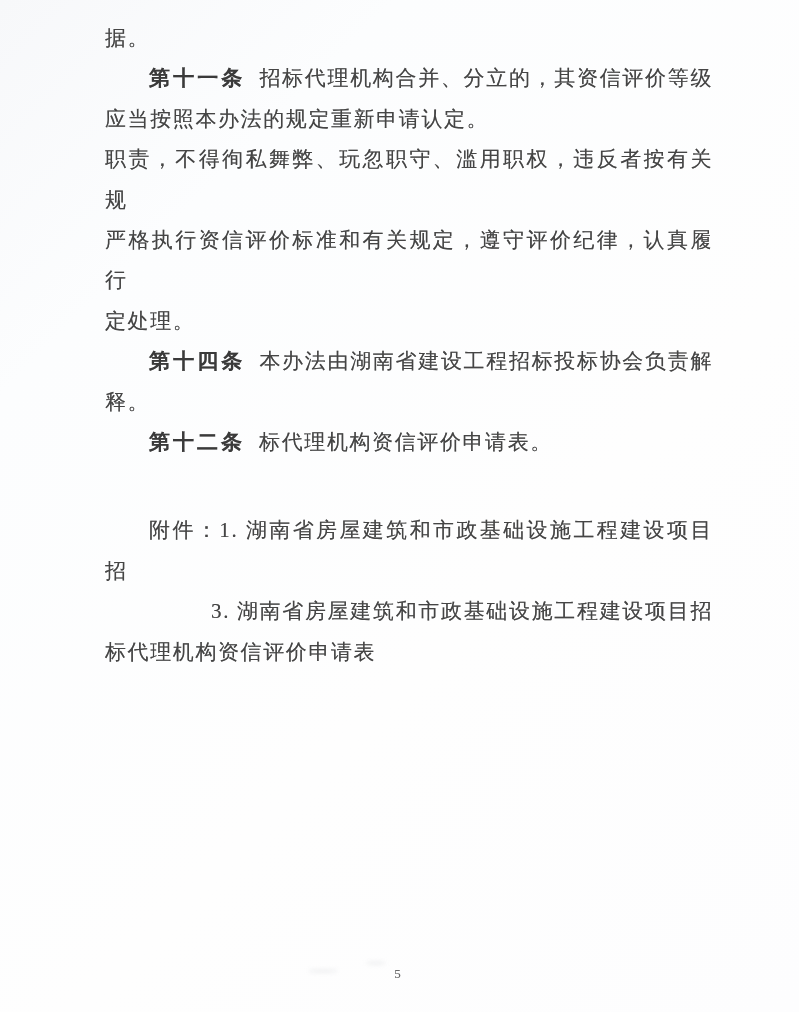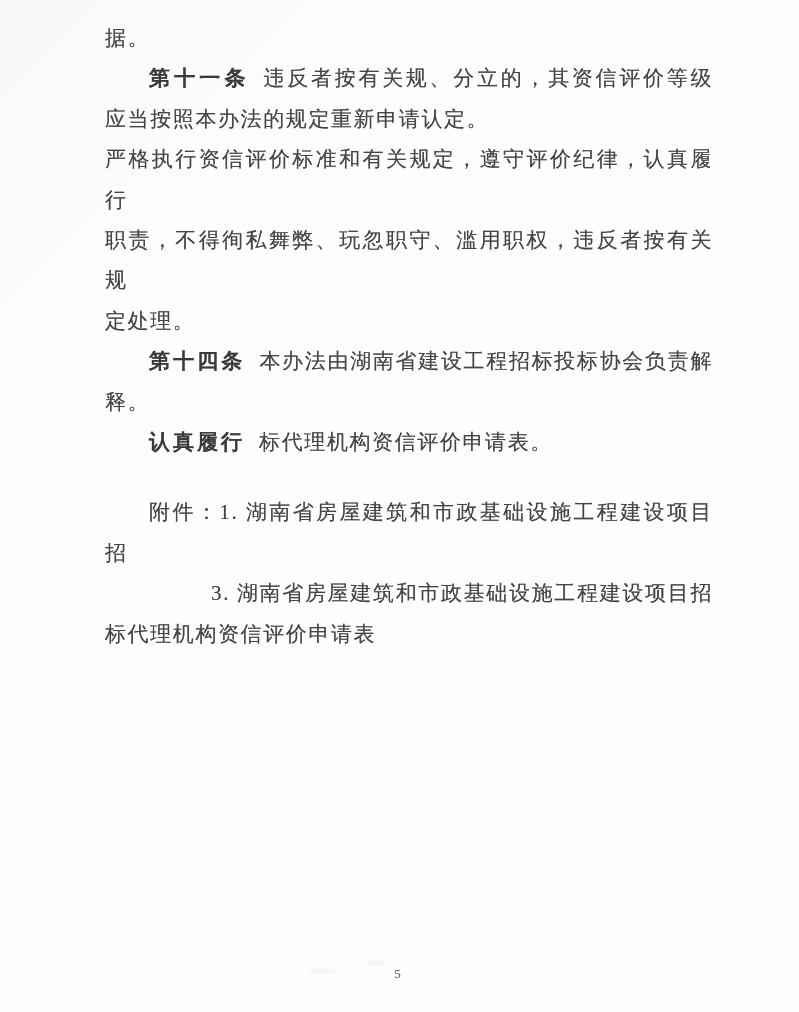--- a/index.html
+++ b/index.html
@@ -38,21 +38,21 @@
   }
   .indent { text-indent: 2.1em; }
   .indent5 { text-indent: 5.05em; }
   .article-label {
     font-weight: bold;
     color: #3a3a3a;
     letter-spacing: 3px;
     margin-right: 14px;
     margin-top: 19px;
   }
-  .attachment { margin-top: 30px; }
+  .attachment { margin-top: 48px; }
   .page-number {
     position: absolute;
     left: 0;
     right: 4px;
     top: 966px;
     text-align: center;
     font-size: 13px;
     letter-spacing: 0;
     color: #6a6a6a;
     text-shadow: 0 0 0.5px rgba(90,90,90,0.5);
@@ -69,36 +69,36 @@
 </style>
 </head>
 <body>
 
 <div class="page">
 
   <div class="content">
 
     <div class="line">据。</div>
 
-    <div class="line indent justify"><span class="article-label">第十一条</span><span>违反者按有关规、分立的，其资信评价等级</span></div>
+    <div class="line indent justify"><span class="article-label">第十一条</span><span>招标代理机构合并、分立的，其资信评价等级</span></div>
 
     <div class="line">应当按照本办法的规定重新申请认定。</div>
 
 
+    <div class="line justify">职责，不得徇私舞弊、玩忽职守、滥用职权，违反者按有关规</div>
+
     <div class="line justify">严格执行资信评价标准和有关规定，遵守评价纪律，认真履行</div>
-
-    <div class="line justify">职责，不得徇私舞弊、玩忽职守、滥用职权，违反者按有关规</div>
 
     <div class="line">定处理。</div>
 
     <div class="line indent justify"><span class="article-label">第十四条</span><span>本办法由湖南省建设工程招标投标协会负责解</span></div>
 
     <div class="line">释。</div>
 
-    <div class="line indent"><span class="article-label">认真履行</span><span>标代理机构资信评价申请表。</span></div>
+    <div class="line indent"><span class="article-label">第十二条</span><span>标代理机构资信评价申请表。</span></div>
 
     <div class="attachment">
       <div class="line indent justify">附件：1. 湖南省房屋建筑和市政基础设施工程建设项目招</div>
       <div class="line indent5 justify">3. 湖南省房屋建筑和市政基础设施工程建设项目招</div>
       <div class="line">标代理机构资信评价申请表</div>
     </div>
 
   </div>
 
   <div class="smudge smudge-1"></div>

